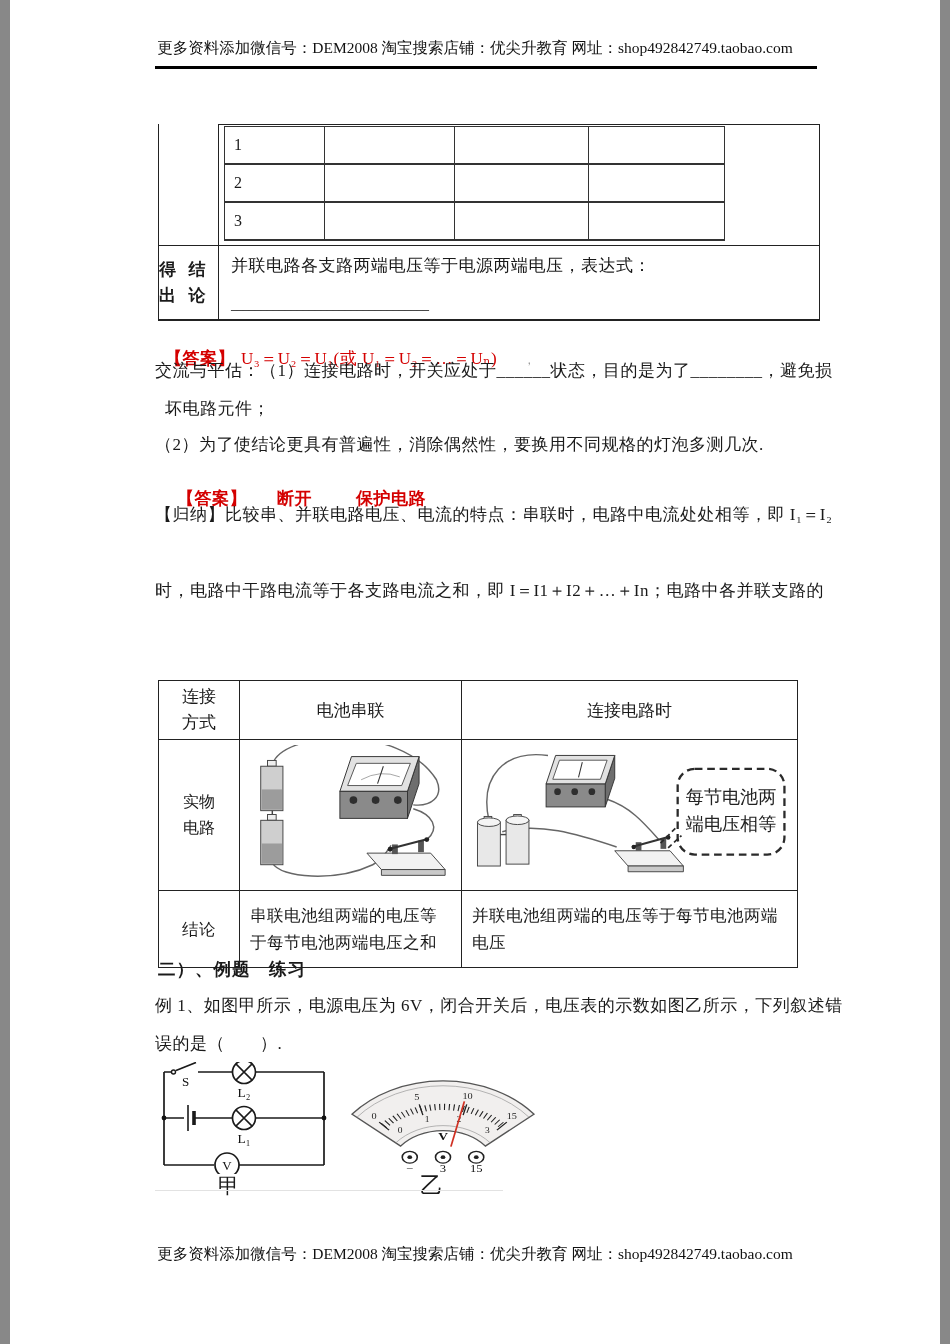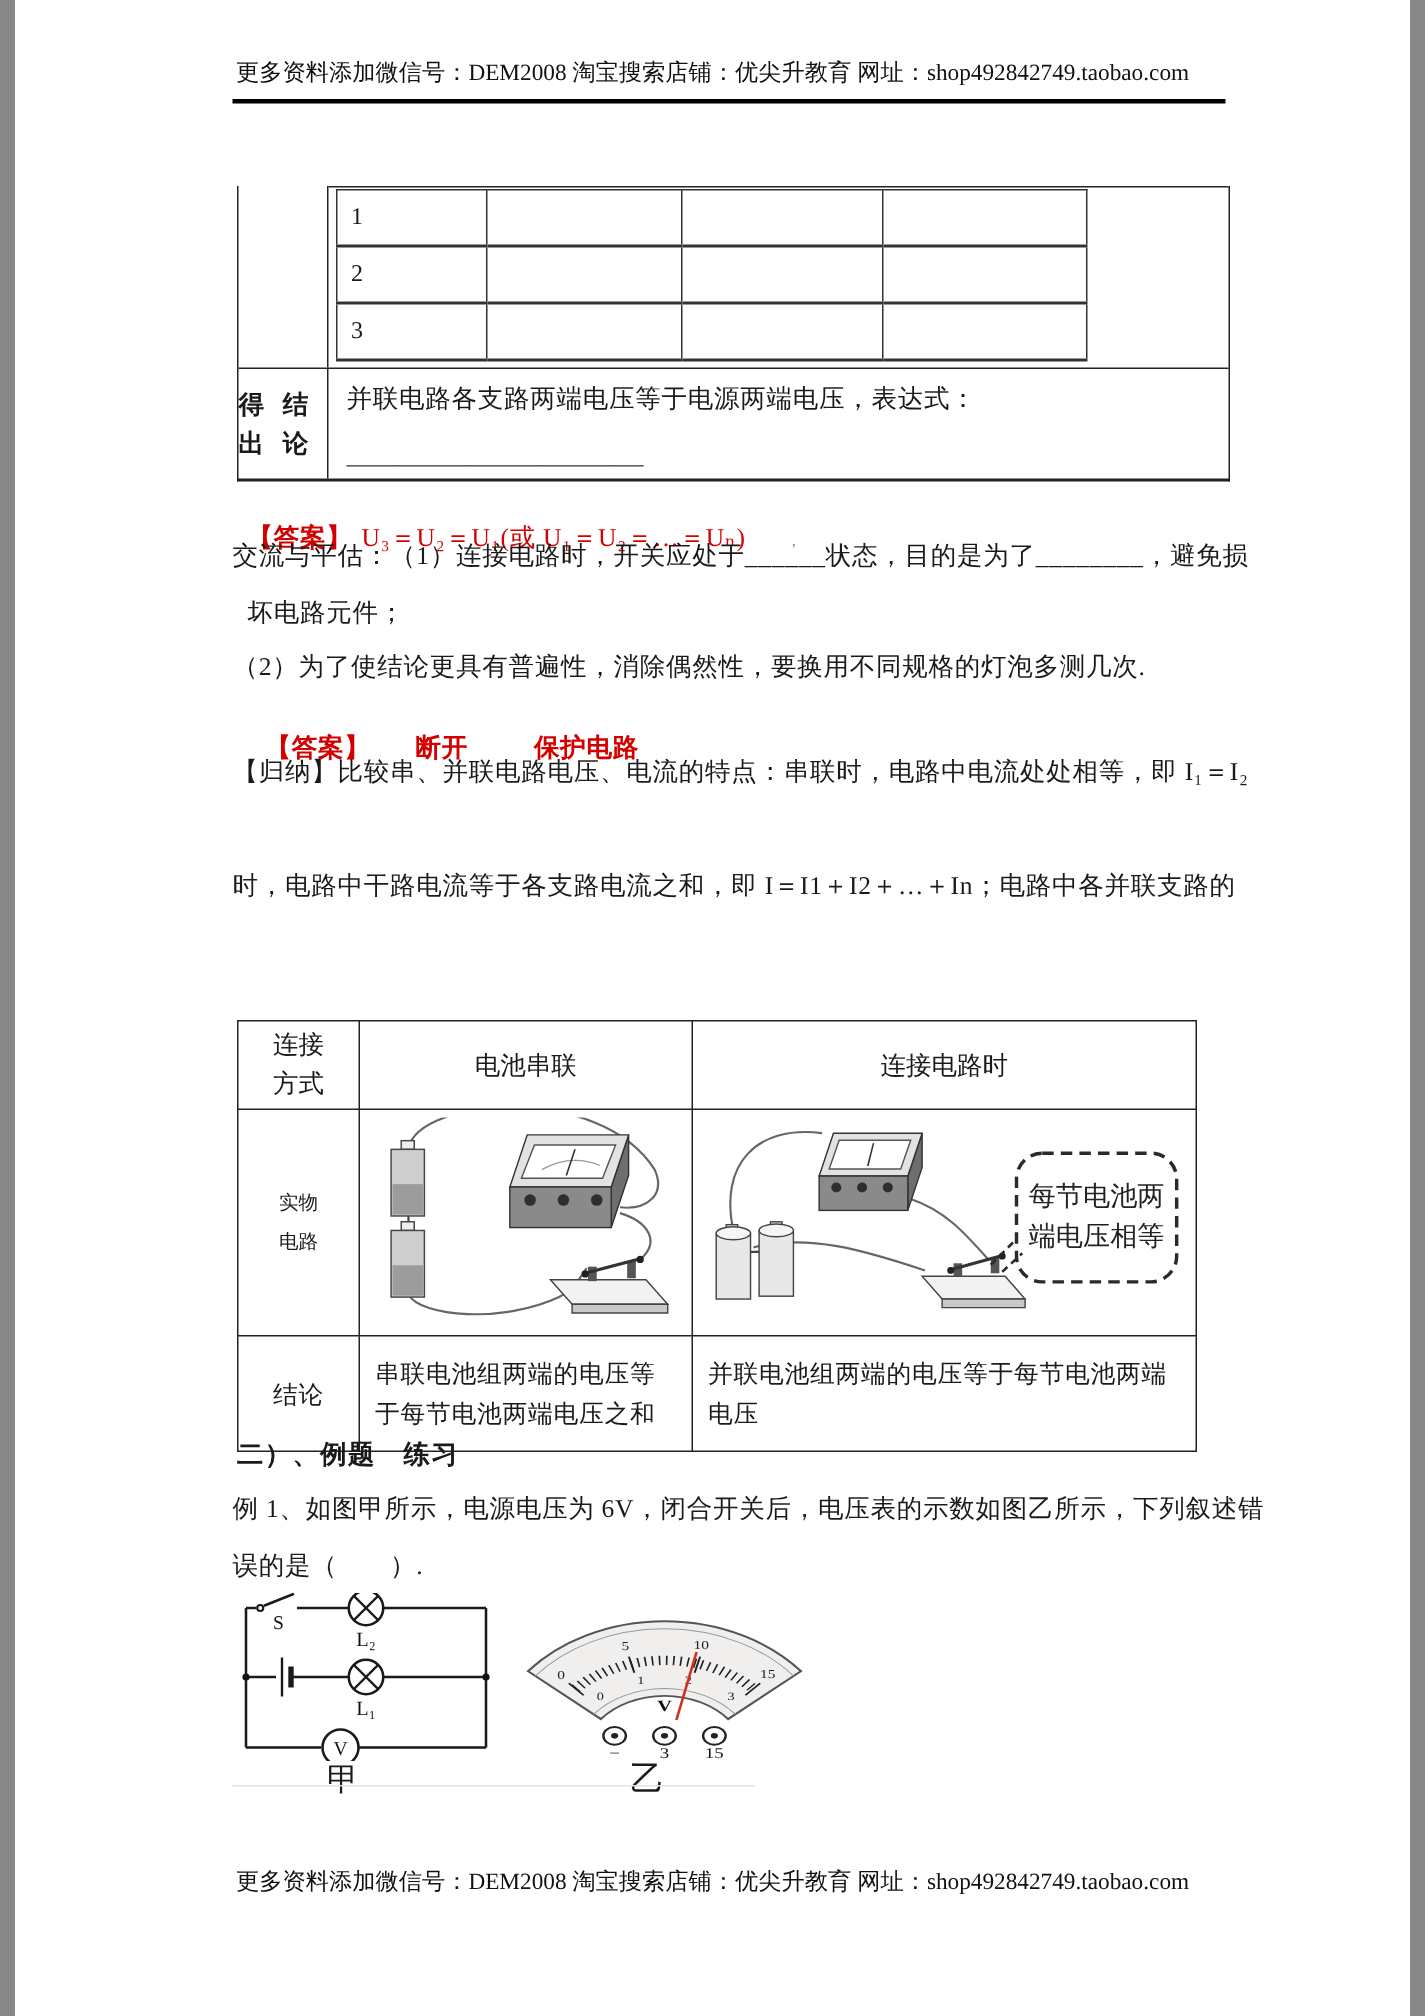--- a/index.html
+++ b/index.html
@@ -26,21 +26,21 @@
   .ot-row1 .ot-right{border-top:1.6px solid #222;}
   .inner-table{border-collapse:collapse;margin:1px 0 0 5px;table-layout:fixed;}
   .inner-table td{border:1.3px solid #333;border-bottom-width:2.4px;height:36px;
                   font-size:16px;padding:0 0 0 9px;vertical-align:middle;}
   .conc-text{position:absolute;top:8px;left:12px;font-size:17px;letter-spacing:0.5px;}
   .conc-blank{position:absolute;bottom:6px;left:12px;font-size:12px;color:#333;letter-spacing:0;font-weight:bold;}
 
   
   .battery-table{border-collapse:collapse;table-layout:fixed;padding-left:40px;}
   .battery-table td{border:1.5px solid #222;vertical-align:middle;}
-  .bt-label{width:60px;text-align:center;font-size:13px;line-height:26px;}
+  .bt-label{width:60px;text-align:center;font-size:16px;line-height:26px;}
   .bt-head td{height:56px;text-align:center;font-size:17px;}
   .bt-photo td{height:146px;}
   .bt-conc td{height:68px;font-size:16.5px;line-height:27px;padding:4px 10px;letter-spacing:0.5px;}
   .photo-cell{text-align:center;padding:2px 0;}
 
   .bold-head{font-weight:700;font-size:17.5px;letter-spacing:1px;}
   .caption{font-size:21px;letter-spacing:1px;}
   .faint-line{border-top:1px solid #e2e2e2;height:0;}
 
   

